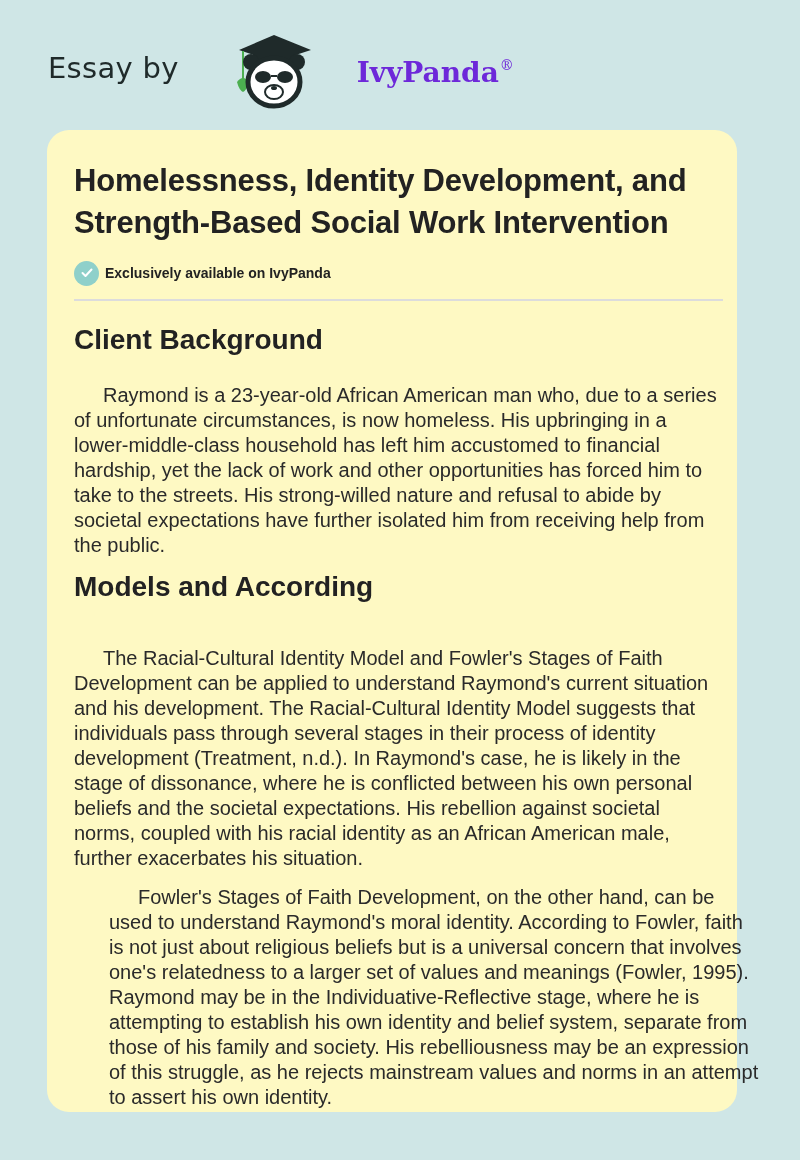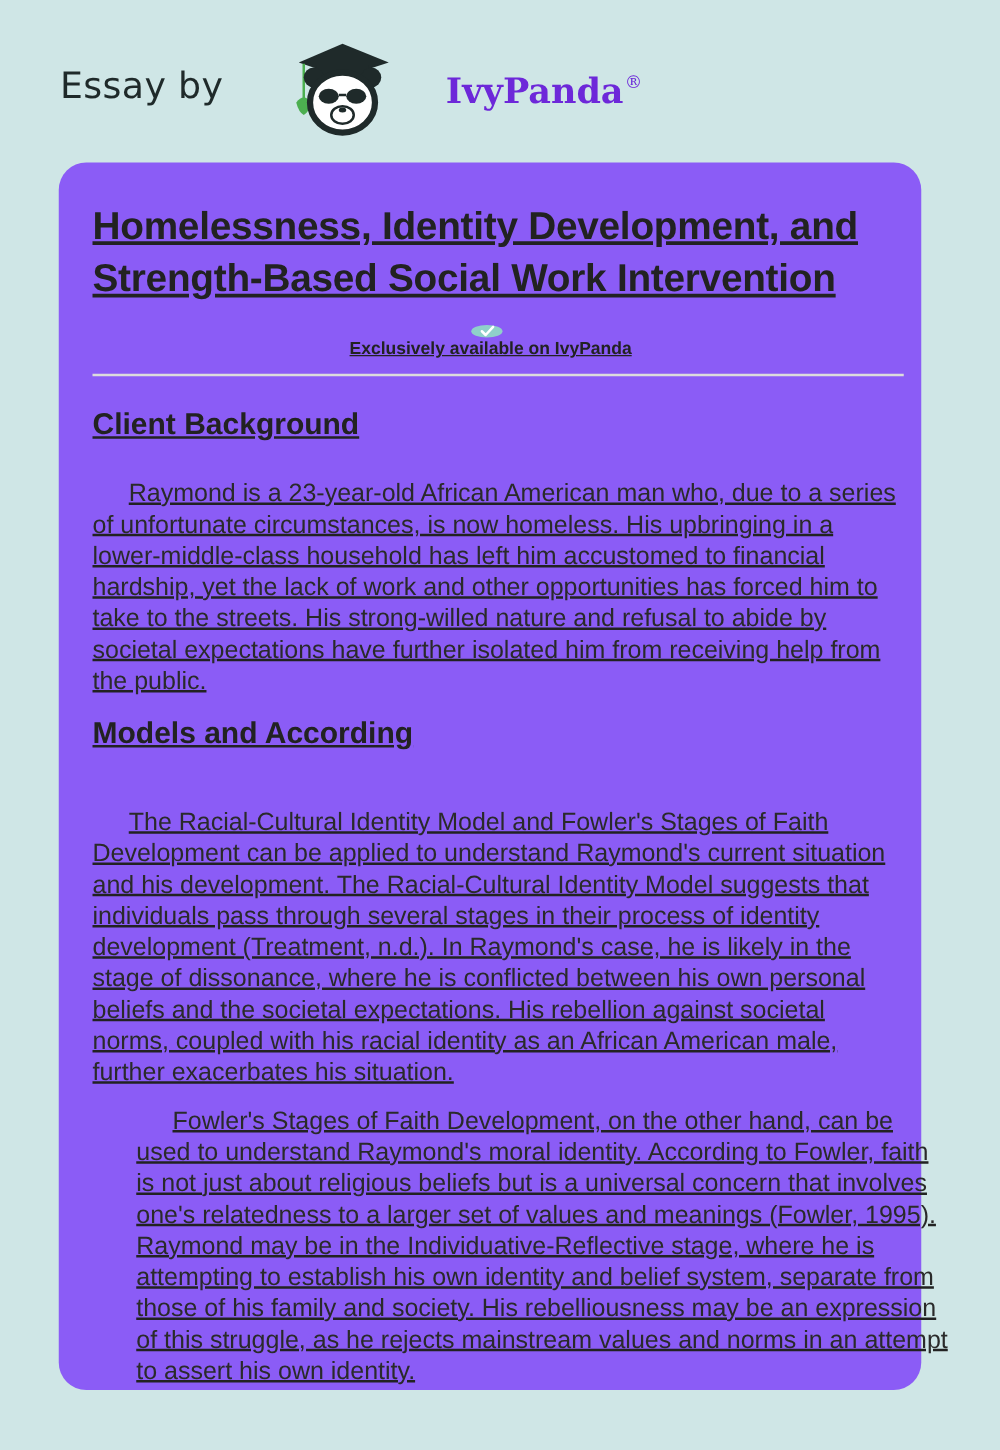--- a/index.html
+++ b/index.html
@@ -21,38 +21,38 @@
       margin-right: 18px; margin-top: -4px;
     }
     .logo-icon { width: 90px; height: 80px; margin-right: 6px; }
     .brand {
       font-family: "DejaVu Serif", serif; font-weight: bold;
       font-size: 28px; color: #6d28d9; margin-top: 4px;
     }
     .brand sup { font-size: 14px; font-weight: normal; vertical-align: 12px; margin-left: 1px; }
     .card {
       position: absolute; left: 47px; top: 130px; width: 690px; height: 982px;
-      background: #8b5cf6; border-radius: 22px; text-decoration: underline;
+      background: #fef9c3; border-radius: 22px;
     }
     .inner { padding: 30px 26px 0 27px; }
     h1 {
       margin: 0; font-size: 31px; line-height: 42px; font-weight: bold; color: #222;
       letter-spacing: -0.2px;
     }
     .exclusive {
-      display: flex; align-items: center; margin-top: 16px; height: 26px; flex-direction: column;
+      display: flex; align-items: center; margin-top: 16px; height: 26px;
     }
     .check {
       width: 25px; height: 25px; border-radius: 50%; background: #8fd0ca;
       display: flex; align-items: center; justify-content: center; margin-right: 6px;
     }
     .exclusive-text { font-size: 14px; font-weight: bold; color: #222; }
     .divider { height: 2px; background: #dcdcdc; margin-top: 13px; width: 649px; }
     h2 {
-      margin: 18px 0 0 0; font-size: 24px; font-weight: bold; line-height: 42px; color: #222;
+      margin: 18px 0 0 0; font-size: 28px; font-weight: bold; line-height: 42px; color: #222;
     }
     p {
       margin: 0; font-size: 20px; line-height: 25px; color: #2a2a2a;
       text-indent: 29px; width: 650px;
     }
     .p1 { margin-top: 22px; }
     .h2b { margin-top: 8px; }
     .p2 { margin-top: 38px; }
     .p3 { margin-top: 14px; margin-left: 35px; }
   </style>

